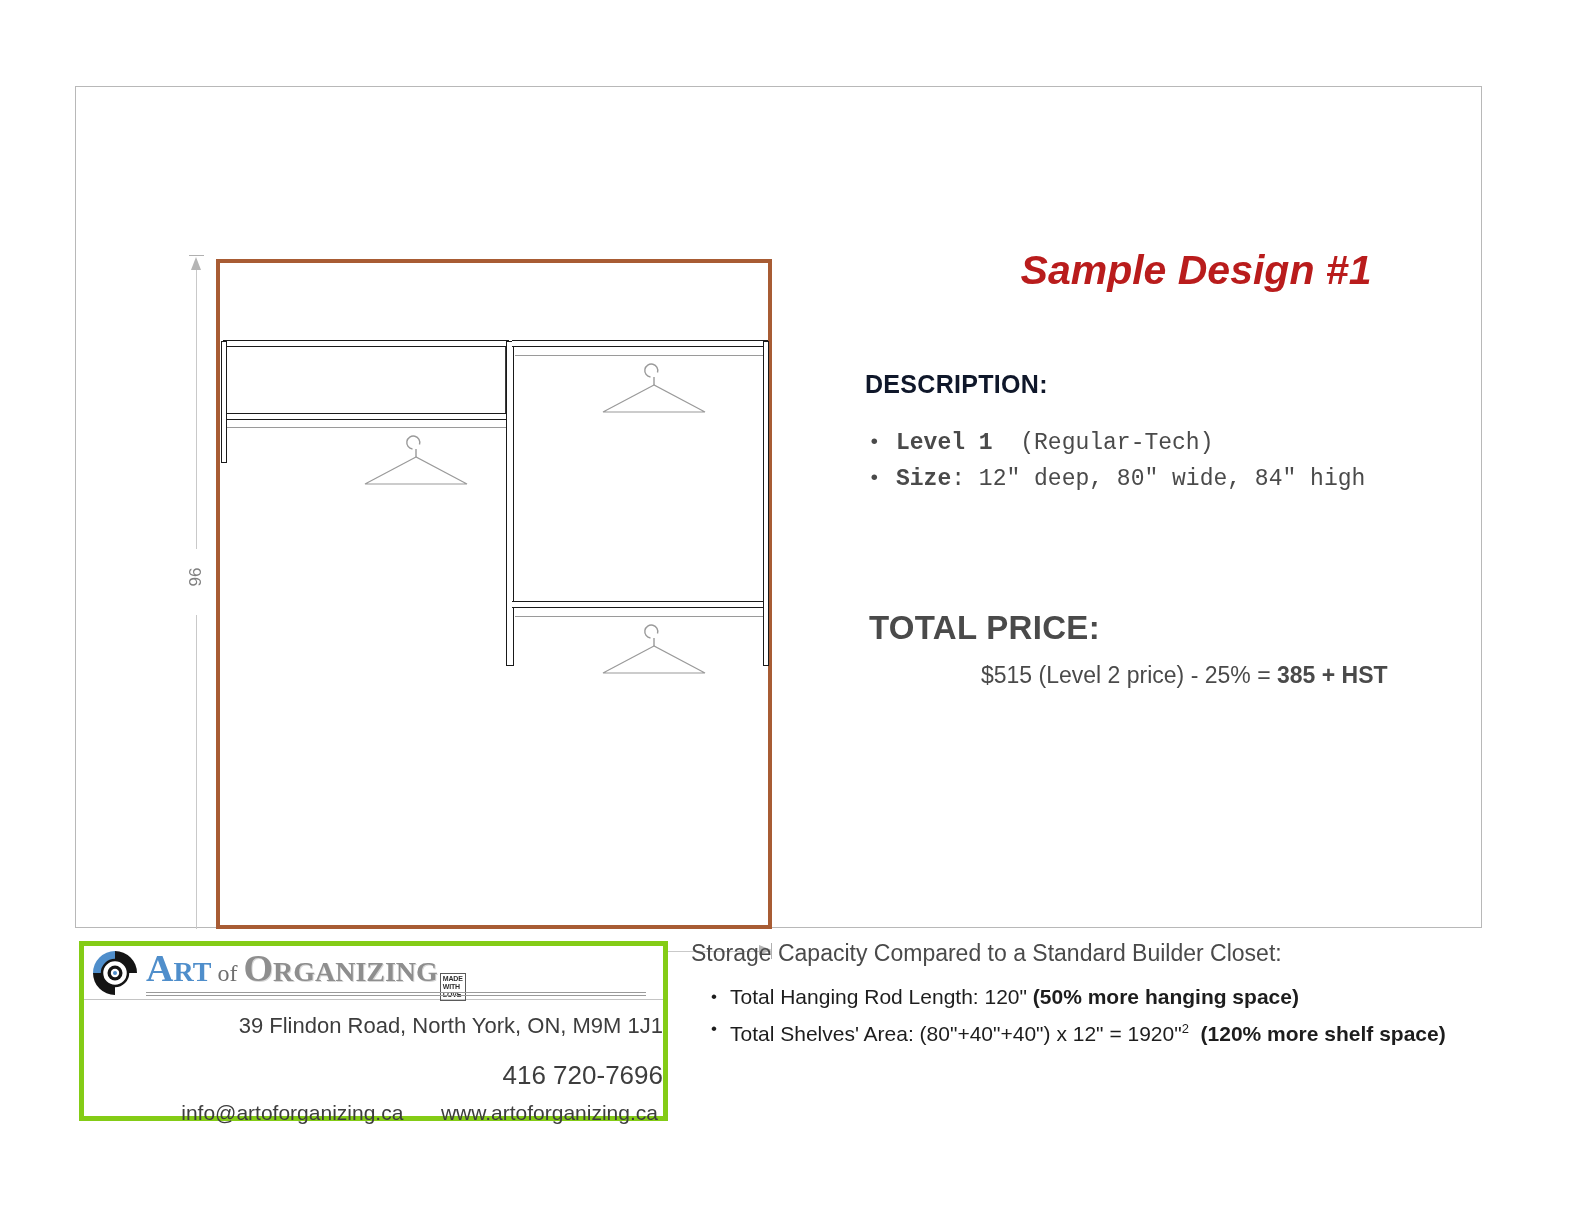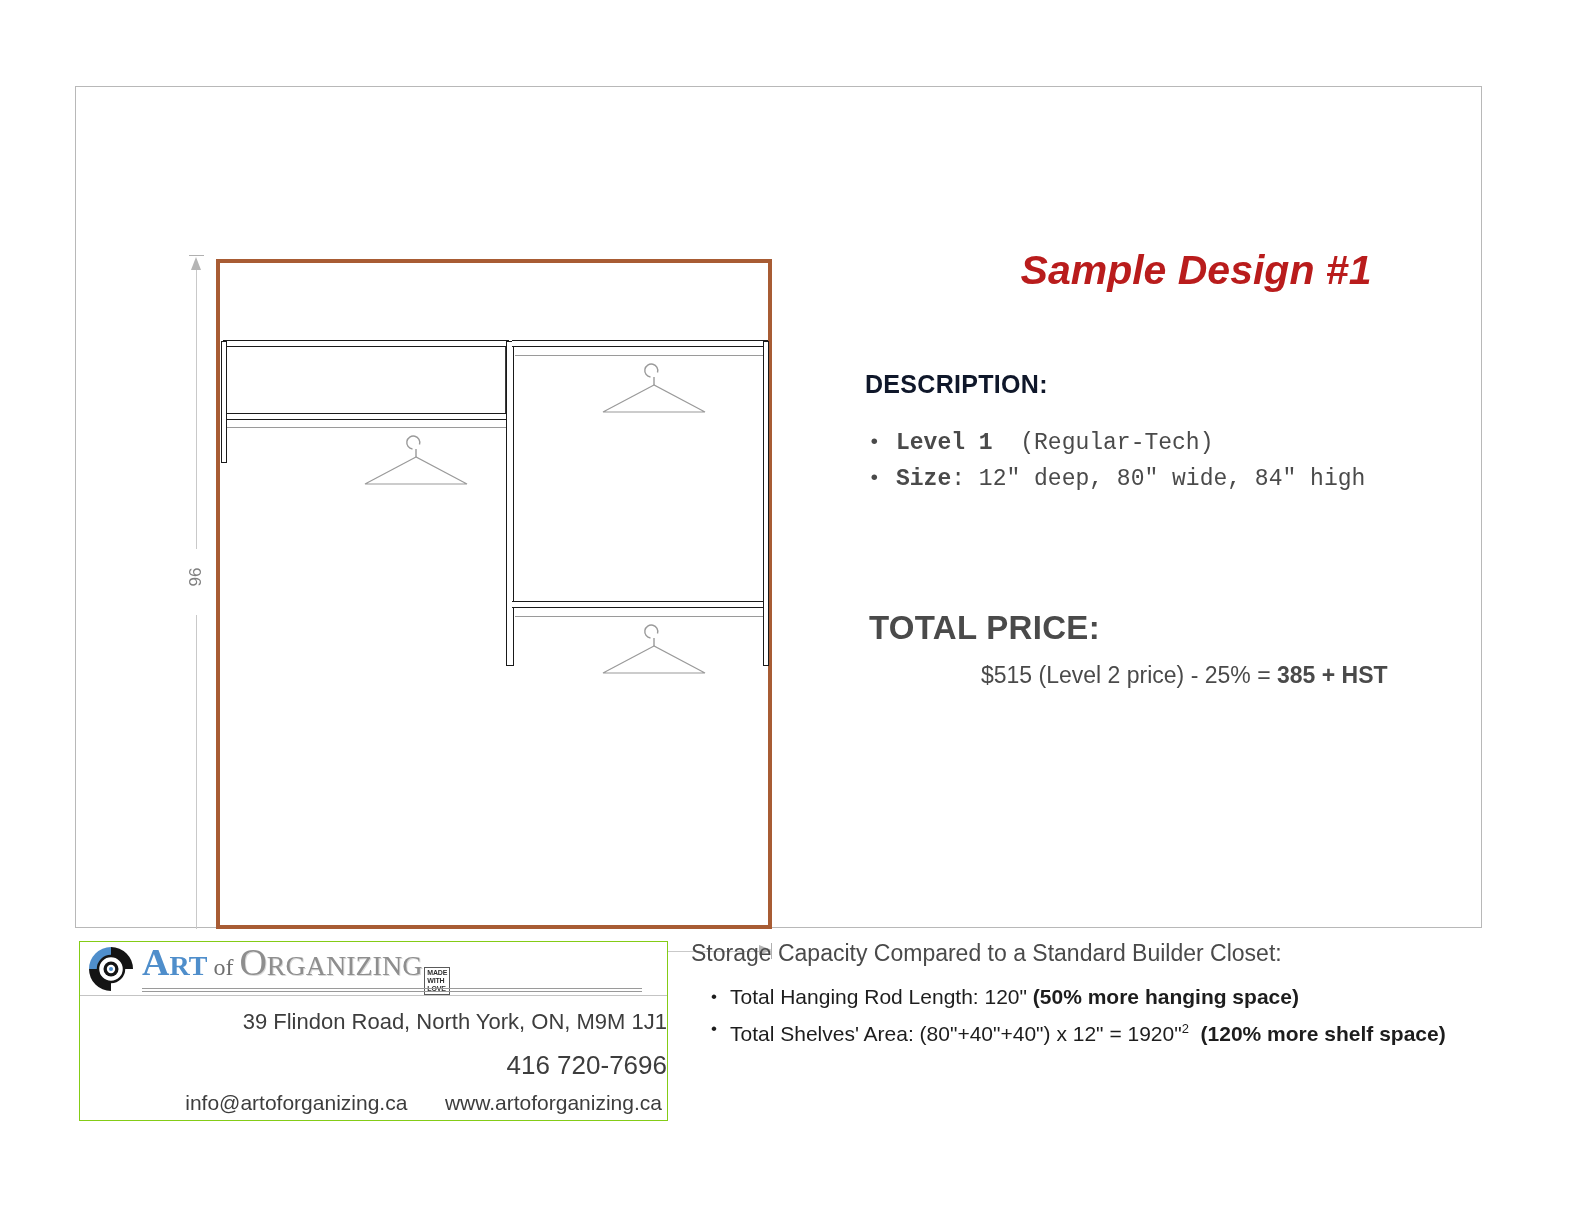--- a/index.html
+++ b/index.html
@@ -125,21 +125,21 @@
   .price-line{
     position:absolute;left:905px;top:575px;
     font-size:23px;color:#4a4a4a;white-space:nowrap;
   }
   .price-line .b{font-weight:bold;}
 
   
   .logo-box{
     position:absolute;left:79px;top:941px;
     width:589px;height:180px;
-    border:1px solid #84cc16;box-sizing:border-box;background:#fff;
+    border:5px solid #84cc16;box-sizing:border-box;background:#fff;
   }
   .logo-strip{
     position:absolute;left:0;top:0;width:100%;height:54px;
     border-bottom:1px solid #c4c4c4;box-sizing:border-box;
     display:flex;align-items:center;
   }
   .logo-mark{
     position:relative;width:50px;height:50px;margin-left:6px;flex:none;
   }
   .logo-word{
@@ -148,41 +148,41 @@
   .logo-art{
     font-family:"Liberation Serif", serif;font-weight:bold;
     font-size:38px;color:#4f8ecb;line-height:38px;
   }
   .logo-art small{font-size:28px;}
   .logo-of{
     font-family:"Liberation Serif", serif;
     font-size:24px;color:#6f6f6f;margin:0 6px;line-height:38px;
   }
   .logo-org{
-    font-family:"Liberation Serif", serif;font-weight:normal;
-    font-size:38px;color:#8e8e8e;line-height:40px;
+    font-family:"Liberation Serif", serif;font-weight:bold;
+    font-size:38px;color:#8e8e8e;line-height:48px;
     text-shadow:1px 1px 0 #d8d8d8;
     text-align:right;
   }
   .logo-org small{font-size:28px;}
   .logo-tag{
     margin-left:2px;border:1px solid #5a5a5a;padding:1px 2px;
     font-size:7px;font-weight:bold;line-height:8px;color:#2e2e2e;
     letter-spacing:-.2px;text-align:left;
   }
   .logo-underline{
     position:absolute;left:62px;bottom:3px;width:500px;height:2px;
     border-top:1px solid #9a9a9a;border-bottom:1px solid #9a9a9a;
   }
   .contact{
     position:absolute;left:0;top:54px;width:100%;
     text-align:right;color:#3d3d3d;
   }
   .contact .addr{font-size:22px;margin-top:13px;}
-  .contact .phone{font-size:26px;margin-top:15px;}
+  .contact .phone{font-size:26px;margin-top:21px;}
   .contact .web{font-size:21px;margin-top:10px;}
   .contact .web span{margin:0 5px;}
 
   .cap-head{
     position:absolute;left:691px;top:940px;
     font-size:23px;font-weight:normal;color:#4a4a4a;white-space:nowrap;
   }
   .cap-list{
     position:absolute;left:700px;top:981px;width:760px;
     margin:0;padding:0 0 0 30px;list-style:none;

